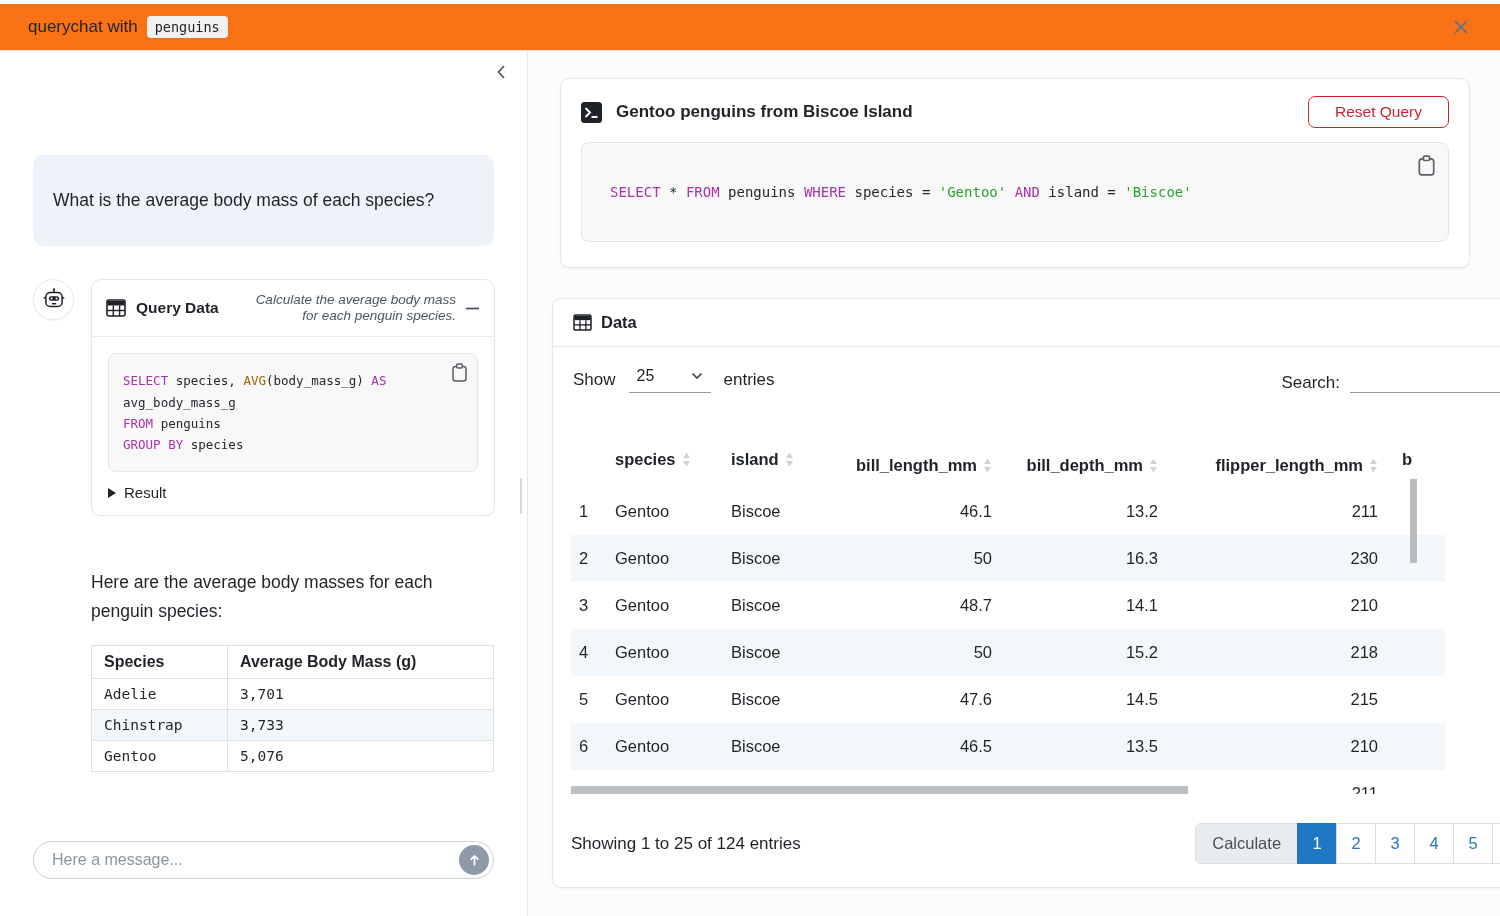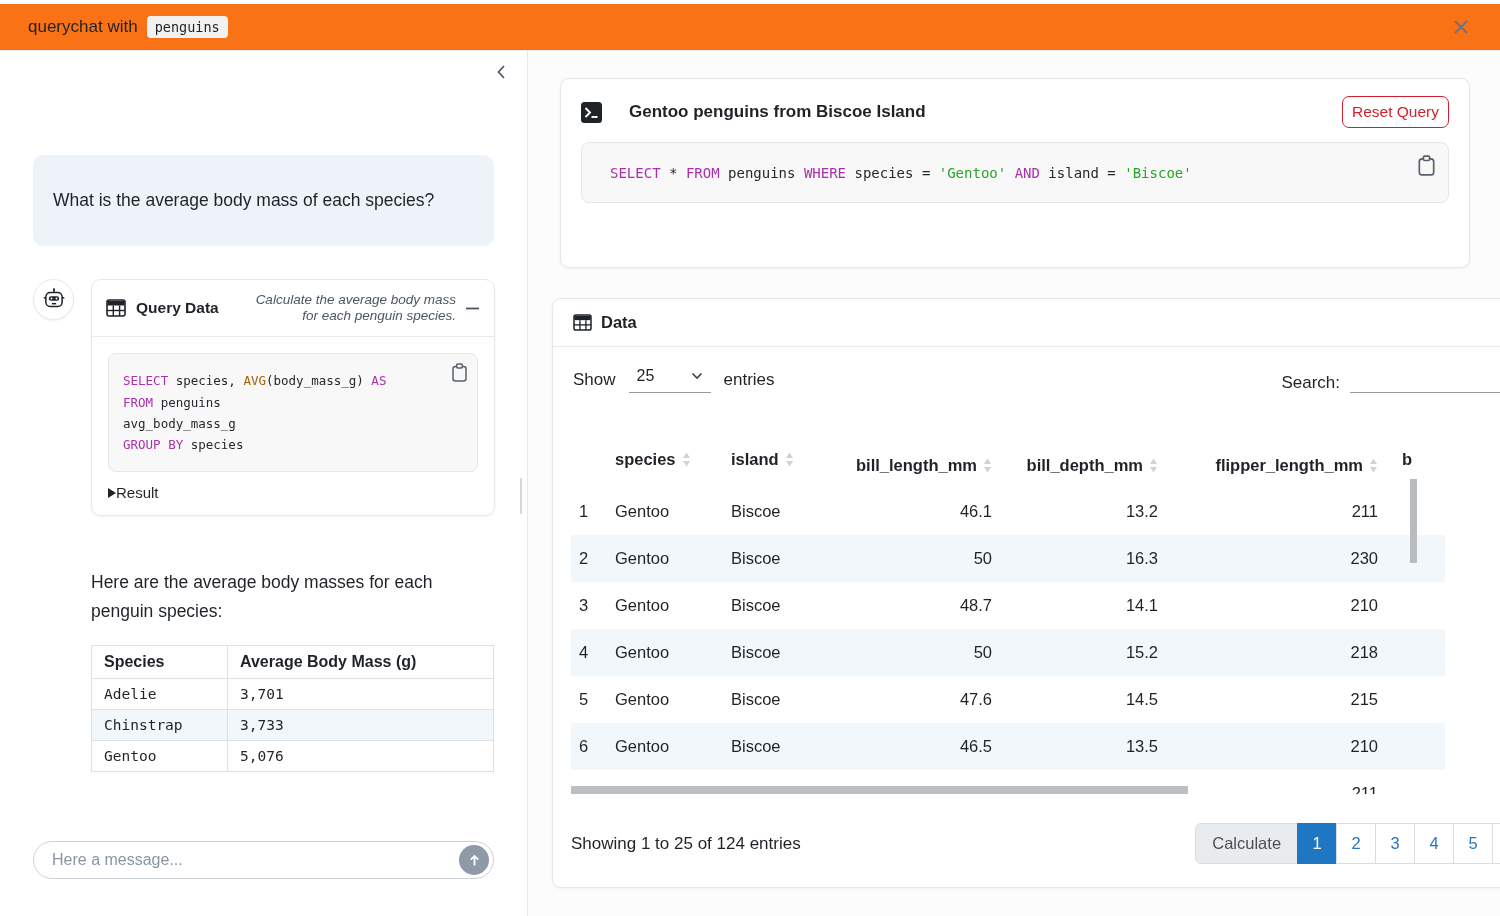--- a/index.html
+++ b/index.html
@@ -37,21 +37,21 @@
   .tool-desc { margin-left:auto; width:205px; font-size:13.5px; font-style:italic; color:#4b5563;
     text-align:right; line-height:1.2; }
   .collapse-minus { margin-left:9px; cursor:pointer; display:flex; flex:0 0 auto; }
 
   .code-block { position:relative; background:#f8f8f8; border:1px solid #e6e6e6; border-radius:8px;
     font-family:"DejaVu Sans Mono", monospace; color:#24292f; }
   .tool-card .code-block { margin:16px 16px 8px; padding:16px 14px; font-size:12.5px; line-height:1.7; }
   .copy-btn { position:absolute; top:9px; right:9px; cursor:pointer; display:flex; }
   .tok-kw { color:#a832a8; } .tok-fn { color:#a16207; } .tok-str { color:#28a428; } .tok-pl { color:#24292f; }
 
-  .result-row { display:flex; align-items:center; gap:0; padding:4px 16px 14px; font-size:15px; cursor:pointer; }
+  .result-row { display:flex; align-items:center; gap:8px; padding:4px 16px 14px; font-size:15px; cursor:pointer; }
   .tri-right { width:0; height:0; border-top:5.5px solid transparent; border-bottom:5.5px solid transparent;
     border-left:8px solid #1f2328; }
 
   .assistant-text { position:absolute; left:91px; top:521px; width:398px; font-size:17.5px; line-height:1.66; }
 
   .summary-table { position:absolute; left:91px; top:598px; width:403px; border-collapse:collapse; }
   .summary-table th, .summary-table td { border:1px solid #e0e0e0; text-align:left; padding:7px 12px; }
   .summary-table th { font-size:16px; font-weight:bold; }
   .summary-table td { font-family:"DejaVu Sans Mono", monospace; font-size:14.5px; }
   .summary-table th:first-child, .summary-table td:first-child { width:136px; }
@@ -62,24 +62,24 @@
   .chat-input .placeholder { color:#8b95a1; font-size:16px; }
   .send-btn { margin-left:auto; width:30px; height:30px; border-radius:50%; background:#8e9aa8;
     display:flex; align-items:center; justify-content:center; cursor:pointer; }
 
   
   .right-panel { position:absolute; top:47px; left:528px; right:0; bottom:0; background:#fcfcfd; }
   .card { position:absolute; background:#fff; border:1px solid #e5e7e9; border-radius:9px;
     box-shadow:0 1px 3px rgba(0,0,0,.05); }
   .query-card { left:32px; top:31px; width:910px; height:190px; }
   .query-card-header { display:flex; align-items:center; padding:17px 20px 0; }
-  .query-title { font-size:17px; font-weight:bold; margin-left:27px; }
+  .query-title { font-size:17px; font-weight:bold; margin-left:14px; }
   .reset-btn { margin-left:auto; color:#cf222e; border:1px solid #cf222e; background:#fff;
-    border-radius:7px; padding:6px 9px; font-size:15.5px; cursor:pointer; }
-  .query-card .code-block { margin:14px 20px 0; height:61px; display:flex; align-items:center;
+    border-radius:7px; padding:6px 26px; font-size:15.5px; cursor:pointer; }
+  .query-card .code-block { margin:14px 20px 0; height:100px; display:flex; align-items:center;
     padding:0 28px; font-size:14px; }
   .query-card .copy-btn { top:12px; right:12px; }
 
   .data-card { left:24px; top:251px; width:1027px; height:590px; }
   .data-card-header { display:flex; align-items:center; gap:9px; height:48px; padding:0 20px;
     border-bottom:1px solid #eaeaea; }
   .data-title { font-size:16.5px; font-weight:bold; }
 
   .table-controls { display:flex; align-items:center; padding:19px 20px 0; font-size:17px; }
   .length-select { width:82px; border-bottom:1.5px solid #949a9f; display:flex; align-items:center;
@@ -178,22 +178,22 @@
     </div>
     <div class="code-block">
       <span class="copy-btn">
         <svg width="17" height="19" viewBox="0 0 17 19">
           <rect x="2" y="3.5" width="13" height="14.5" rx="2.5" fill="none" stroke="#57606a" stroke-width="1.5"></rect>
           <rect x="5.7" y="1" width="5.6" height="4" rx="1.2" fill="#f8f8f8" stroke="#57606a" stroke-width="1.5"></rect>
         </svg>
       </span>
       <div>
           <div><span class="tok-kw">SELECT</span><span class="tok-pl"> species, </span><span class="tok-fn">AVG</span><span class="tok-pl">(body_mass_g) </span><span class="tok-kw">AS</span></div>
+          <div><span class="tok-pl">avg_body_mass_g</span></div>
           <div><span class="tok-kw">FROM</span><span class="tok-pl"> penguins</span></div>
-          <div><span class="tok-pl">avg_body_mass_g</span></div>
           <div><span class="tok-kw">GROUP BY</span><span class="tok-pl"> species</span></div>
         </div>
     </div>
     <div class="result-row">
       <span class="tri-right"></span>
       <span>Result</span>
     </div>
   </div>
 
   <div class="assistant-text">Here are the average body masses for each penguin species:</div>

